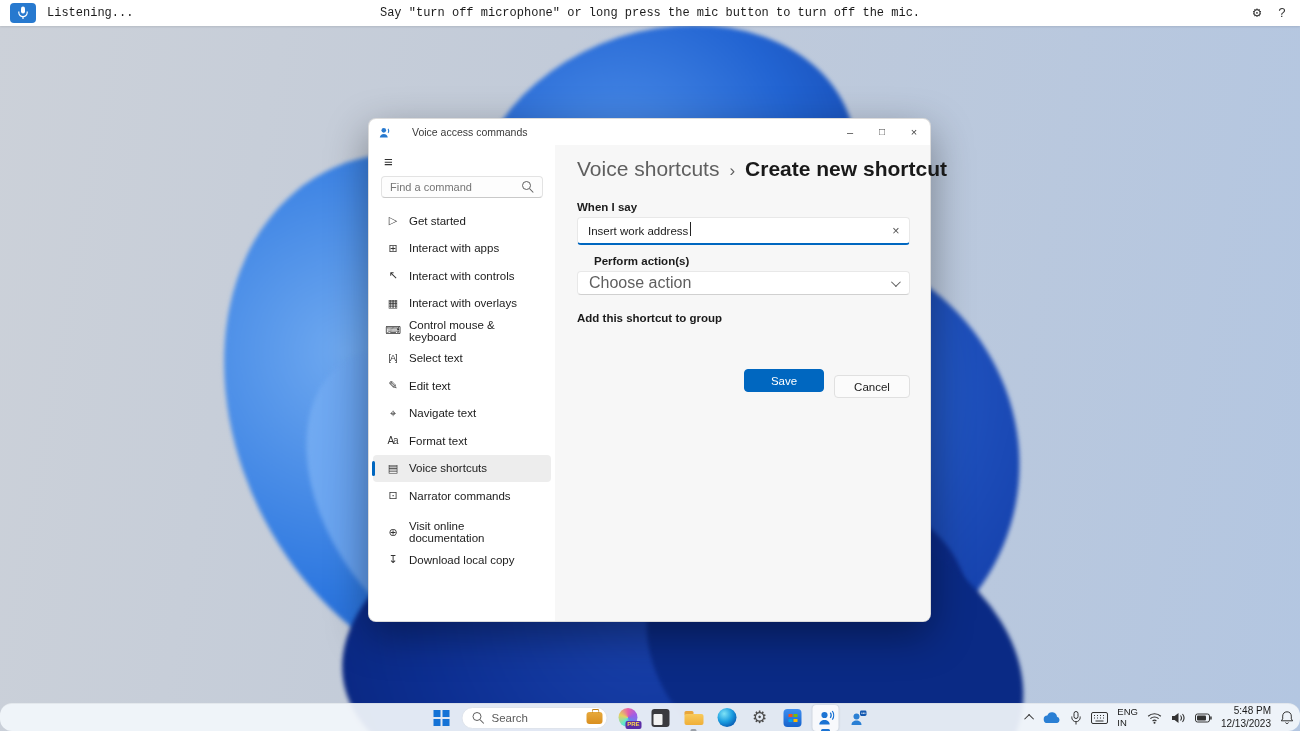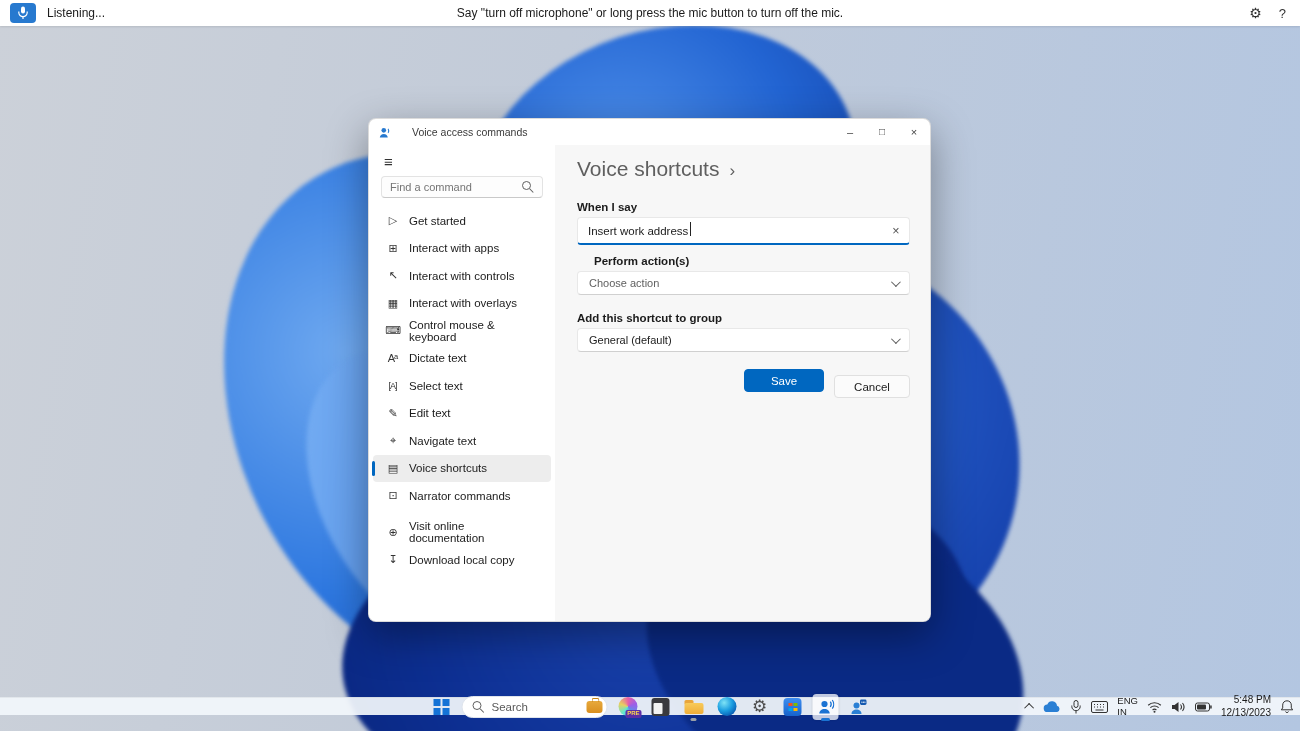--- a/index.html
+++ b/index.html
@@ -17,21 +17,21 @@
   .p3{left:560px;top:240px;width:460px;height:440px;transform:rotate(14deg);
       background:radial-gradient(circle at 45% 35%,#2f6fd8,#1c4cb8 55%,#0e35a0);}
   .p4{left:340px;top:470px;width:630px;height:330px;transform:rotate(-8deg);
       background:radial-gradient(circle at 50% 40%,#1a43ae,#0d2f92 60%,#09257c);}
   .p5{left:640px;top:520px;width:390px;height:280px;transform:rotate(22deg);background:#0a2a85;}
   .p6{left:330px;top:330px;width:230px;height:350px;transform:rotate(-36deg);
       background:linear-gradient(135deg,#7db4f5,#2a6fdd);}
 
   
   .topbar{position:absolute;top:0;left:0;right:0;height:26px;background:#fff;z-index:30;
-    display:flex;align-items:center;box-shadow:0 1px 2px rgba(0,0,0,.10);}
+    display:flex;align-items:center;box-shadow:0 1px 2px rgba(0,0,0,.10);font-family:Liberation Mono, monospace;}
   .mic-btn{width:26px;height:20px;background:#2779cf;border-radius:4px;margin-left:10px;
     display:flex;align-items:center;justify-content:center;flex:none;}
   .tb-status{margin-left:11px;font-size:12px;color:#1b1b1b;}
   .tb-msg{position:absolute;left:50%;transform:translateX(-50%);font-size:12px;color:#1b1b1b;white-space:nowrap;}
   .tb-right{margin-left:auto;display:flex;gap:17px;margin-right:14px;align-items:center;}
   .gear-glyph{font-size:14px;color:#333;line-height:1;}
   .help-glyph{font-size:13px;color:#333;line-height:1;}
 
   
   .window{position:absolute;left:368px;top:118px;width:563px;height:504px;background:#fff;
@@ -73,32 +73,32 @@
   .f-label{position:absolute;left:22px;font-size:11.5px;font-weight:700;color:#1b1b1b;}
   .lbl-when{top:56px;} .lbl-actions{top:110px;padding-left:17px;} .lbl-group{top:167px;text-align:right;}
   .text-field{position:absolute;left:22px;top:72px;width:333px;height:28px;background:#fff;
     border:1px solid #e8e8e8;border-bottom:2px solid #0067c0;border-radius:4px;display:flex;align-items:center;}
   .when-input{flex:1;min-width:0;border:none;outline:none;font-size:11.5px;padding:0 10px;
     background:transparent;color:#1b1b1b;font-family:inherit;}
   .caret{position:absolute;left:112px;top:4px;width:1px;height:14px;background:#222;}
   .clear-btn{width:26px;text-align:center;font-size:12.5px;color:#555;flex:none;cursor:default;}
   .select{position:absolute;left:22px;width:333px;height:24px;background:#fff;border:1px solid #e8e8e8;
     border-bottom-color:#d0d0d0;border-radius:4px;display:flex;align-items:center;
-    justify-content:space-between;padding:0 11px;font-size:11px;}
+    justify-content:space-between;padding:0 11px;font-size:16px;}
   .sel-actions{top:126px;color:#5f5f5f;} .sel-group{top:183px;color:#1b1b1b;}
   .chev{width:7px;height:7px;border-right:1.3px solid #5f5f5f;border-bottom:1.3px solid #5f5f5f;
     transform:rotate(45deg) translateY(-2px);flex:none;}
   .btn-row{position:absolute;top:224px;left:22px;width:333px;display:flex;justify-content:flex-end;gap:10px;}
   .btn{height:23px;font-size:11.5px;border-radius:4px;display:flex;align-items:center;justify-content:center;}
   .btn-save{width:80px;background:#0067c0;color:#fff;border:1px solid #0067c0;}
   .btn-cancel{width:76px;background:#fbfbfb;color:#1b1b1b;border:1px solid #e0e0e0;margin-top:6px;}
 
   
-  .taskbar{position:absolute;left:0;right:0;bottom:16px;height:18px;z-index:30;
-    background:rgba(242,246,251,.93);border-top:1px solid rgba(0,0,0,.05);}
+  .taskbar{position:absolute;left:0;right:0;bottom:0;height:28px;z-index:30;
+    background:rgba(242,246,251,.93);border-top:1px solid rgba(0,0,0,.05);border-radius:12px;}
   .tb-center{position:absolute;left:50%;top:0;bottom:0;transform:translateX(-50%);
     display:flex;align-items:center;gap:7px;}
   .tb-app{width:26px;height:26px;border-radius:4px;display:flex;align-items:center;justify-content:center;position:relative;flex:none;}
   .tb-app.active{background:rgba(255,255,255,.75);box-shadow:0 0 2px rgba(0,0,0,.15);}
   .run-line{position:absolute;bottom:-1px;left:50%;transform:translateX(-50%);width:9px;height:3px;border-radius:2px;}
   .run-line.blue{background:#1b73d3;} .run-line.gray{background:#9aa0a8;width:6px;}
   .win-grid{position:relative;width:16px;height:16px;}
   .win-grid::before{content:"";position:absolute;left:0;top:0;width:7px;height:7px;background:#1573d6;
     box-shadow:9px 0 0 #1573d6,0 9px 0 #1573d6,9px 9px 0 #1573d6;}
   .search-pill{height:22px;width:146px;background:#fff;border:1px solid #dfe4ec;border-radius:12px;
@@ -195,34 +195,34 @@
         </div>
         <div class="nav-item">
           <span class="nav-icon">▦</span>
           <span>Interact with overlays</span>
         </div>
         <div class="nav-item">
           <span class="nav-icon">⌨</span>
           <span>Control mouse &amp; keyboard</span>
         </div>
         <div class="nav-item">
-          <span class="nav-icon">Aᵃ</span>
-          <span>Dictate text</span>
-        </div>
-        <div class="nav-item">
           <span class="nav-icon" style="font-size:9px">[A]</span>
           <span>Select text</span>
         </div>
         <div class="nav-item">
           <span class="nav-icon">✎</span>
           <span>Edit text</span>
         </div>
         <div class="nav-item">
           <span class="nav-icon">⌖</span>
           <span>Navigate text</span>
+        </div>
+        <div class="nav-item">
+          <span class="nav-icon" style="font-size:10px">Aa</span>
+          <span>Format text</span>
         </div>
         <div class="nav-item selected">
           <span class="nav-icon">▤</span>
           <span>Voice shortcuts</span>
         </div>
         <div class="nav-item">
           <span class="nav-icon">⊡</span>
           <span>Narrator commands</span>
         </div>
         <div class="nav-item gap">
@@ -232,40 +232,37 @@
         <div class="nav-item">
           <span class="nav-icon">↧</span>
           <span>Download local copy</span>
         </div>
       </div>
 
       <div class="content">
         <div class="breadcrumb">
           <span class="bc-parent">Voice shortcuts</span>
           <span class="bc-sep">›</span>
+          <span class="bc-current">Create new shortcut</span>
         </div>
 
         <div class="f-label lbl-when">When I say</div>
         <div class="text-field">
           <input class="when-input" value="Insert work address" style="">
           <span class="caret"></span>
           <span class="clear-btn">×</span>
         </div>
 
         <div class="f-label lbl-actions">Perform action(s)</div>
         <div class="select sel-actions">
           <span>Choose action</span>
           <span class="chev"></span>
         </div>
 
         <div class="f-label lbl-group">Add this shortcut to group</div>
-        <div class="select sel-group">
-          <span>General (default)</span>
-          <span class="chev"></span>
-        </div>
 
         <div class="btn-row">
           <div class="btn btn-save">Save</div>
           <div class="btn btn-cancel">Cancel</div>
         </div>
       </div>
     </div>
   </div>
 
   <div class="taskbar">

